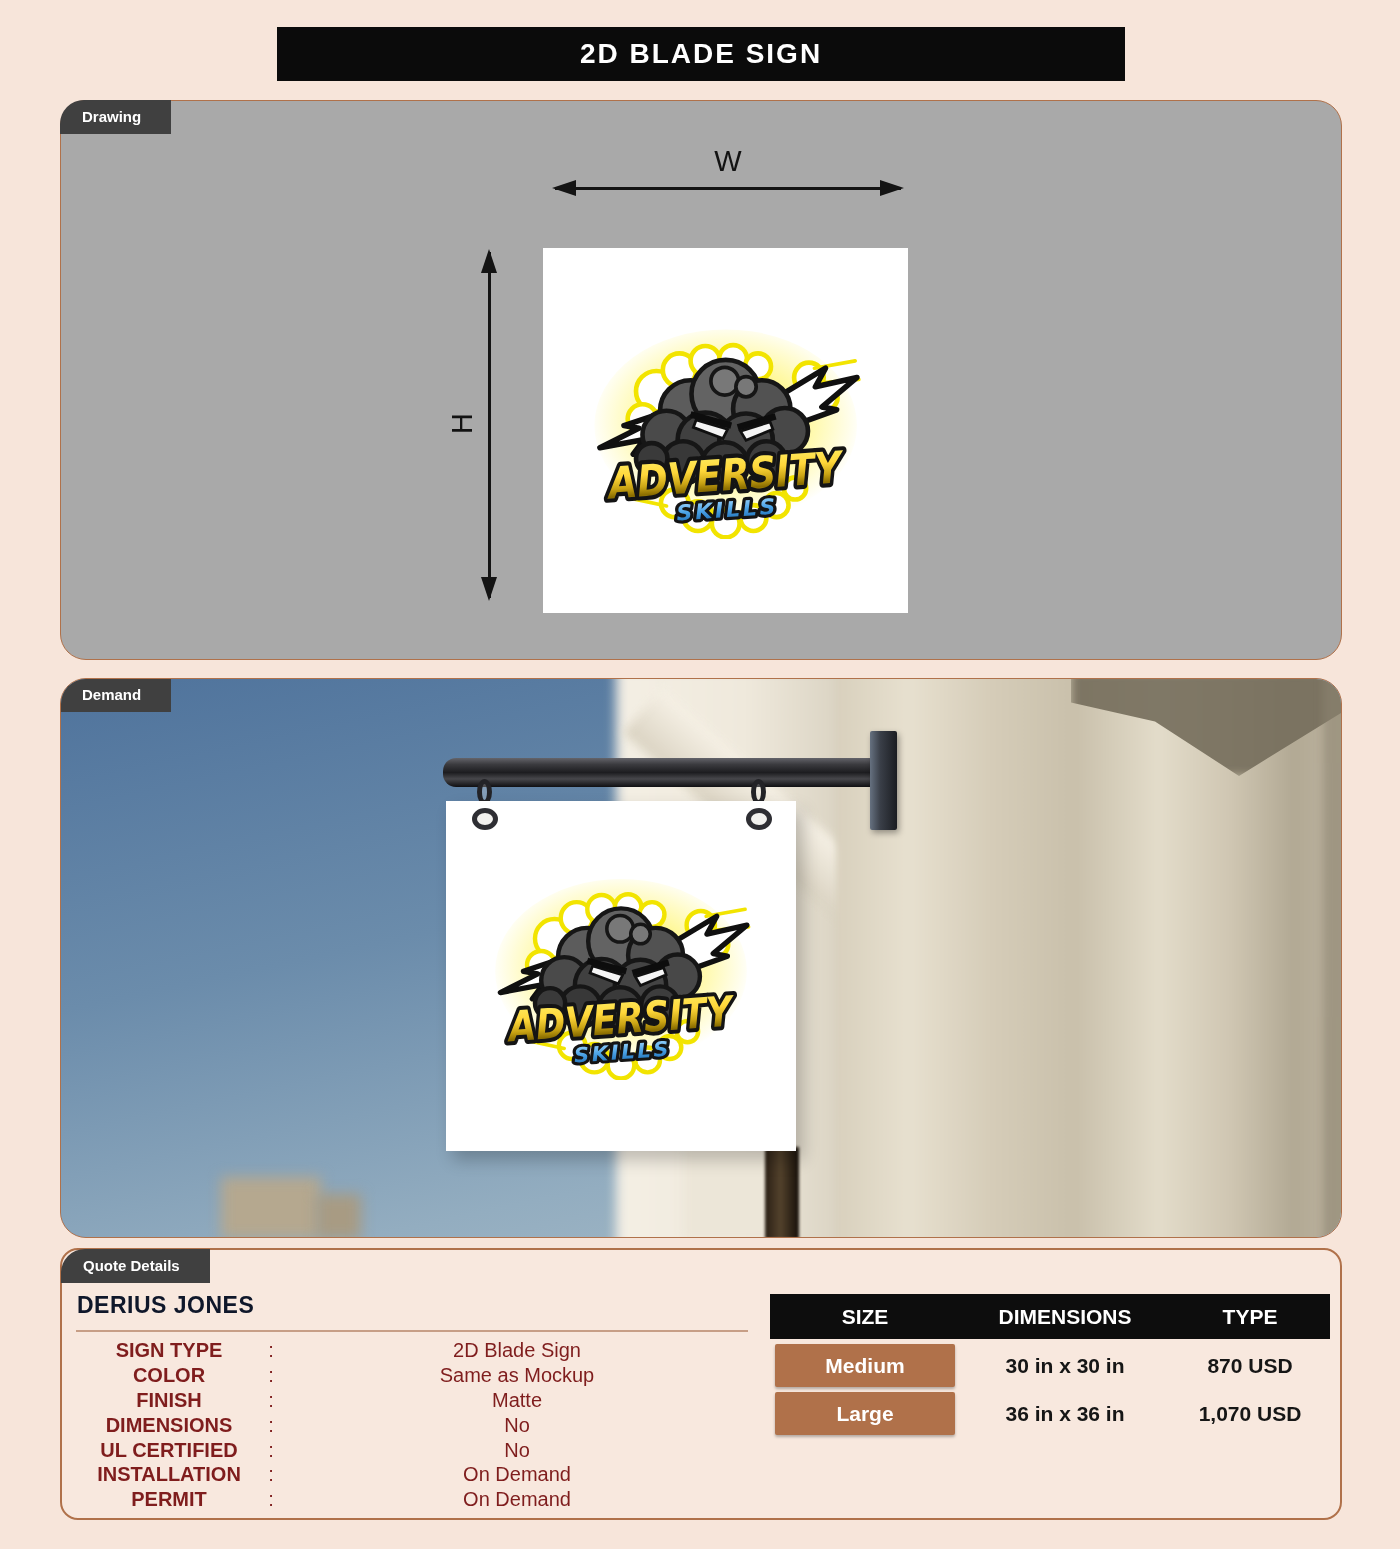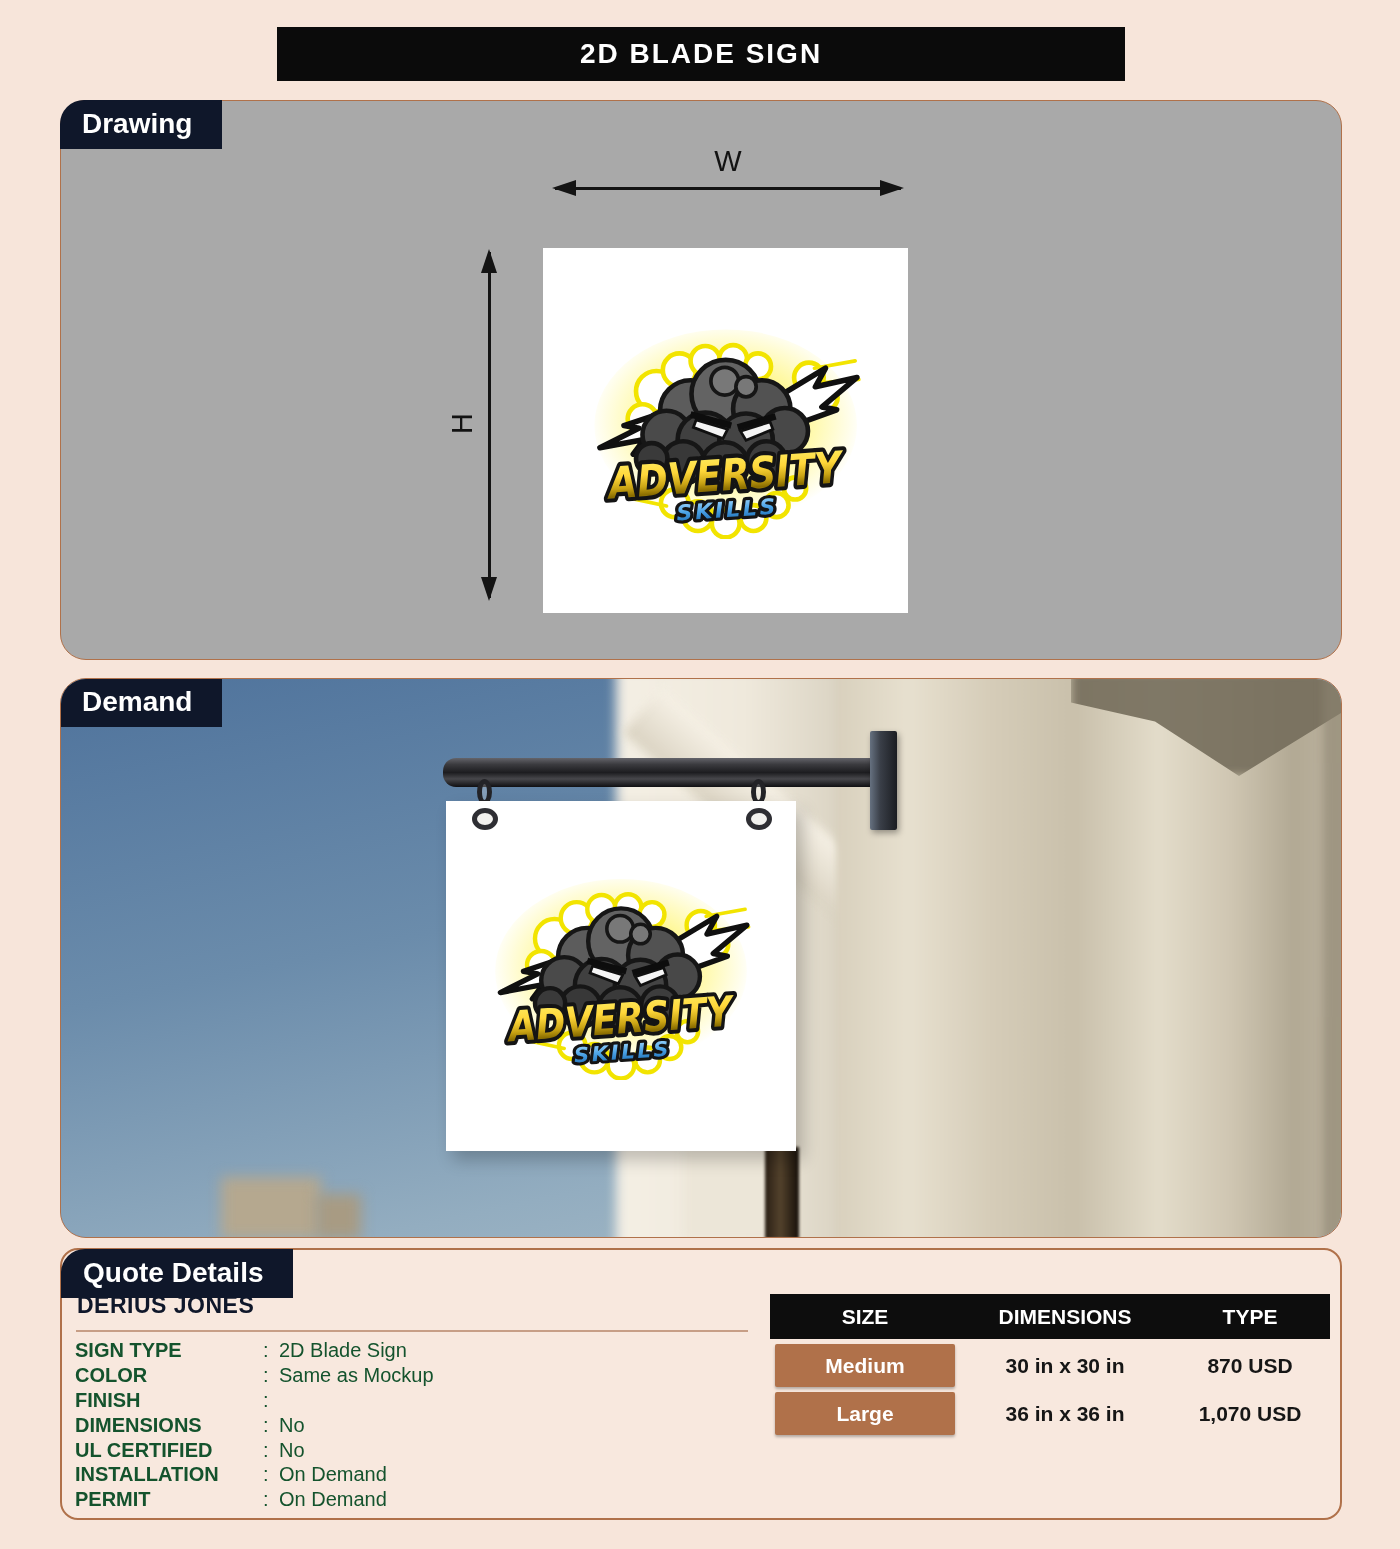--- a/index.html
+++ b/index.html
@@ -6,21 +6,21 @@
   body{font-family:"Liberation Sans",sans-serif;}
   #page{position:relative;width:1400px;height:1549px;background:#f7e5da;overflow:hidden;}
 
   
   .title-bar{position:absolute;left:277px;top:27px;width:848px;height:54px;background:#0b0b0b;
     color:#fff;display:flex;align-items:center;justify-content:center;
     font-size:28px;font-weight:bold;letter-spacing:2px;}
 
   
   .panel{position:absolute;left:60px;width:1282px;border:1px solid #b0714a;border-radius:26px;box-sizing:border-box;}
-  .tab{position:absolute;top:-1px;left:-1px;background:#0f172a;color:#fff;font-weight:bold;font-size:28px;
+  .tab{position:absolute;top:-1px;left:-1px;background:#404040;color:#fff;font-weight:bold;font-size:15px;
     padding:8px 30px 9px 22px;border-radius:24px 0 0 0;z-index:40;white-space:nowrap;}
 
   
   #drawing{top:100px;height:560px;background:#a9a9a9;}
   .w-label{position:absolute;left:592px;top:44px;width:150px;text-align:center;font-size:29px;color:#121212;}
   .h-label{position:absolute;left:366px;top:306px;width:70px;text-align:center;font-size:29px;color:#121212;
     transform:rotate(-90deg);}
   .arrow-h{position:absolute;left:491px;top:79px;width:352px;height:16px;}
   .arrow-h .shaft{position:absolute;left:3px;right:3px;top:6.5px;height:3px;background:#141414;}
   .arrow-h .head-l{position:absolute;left:0;top:0;width:0;height:0;
@@ -69,21 +69,21 @@
   .m-sign{position:absolute;left:385px;top:122px;width:350px;height:350px;background:#ffffff;
     box-shadow:7px 9px 16px rgba(0,0,0,.22);z-index:20;}
 
   
   #quote{top:1248px;height:272px;background:#f8e8de;border-width:2px;border-radius:18px;}
   .customer-name{position:absolute;left:15px;top:42px;width:672px;text-align:left;
     font-size:23px;font-weight:bold;color:#0f172a;letter-spacing:.5px;}
   .name-divider{position:absolute;left:14px;top:80px;width:672px;height:2px;background:#c79e86;}
   .specs{position:absolute;left:13px;top:88px;width:680px;}
   .spec-row{display:grid;grid-template-columns:188px 16px auto;height:24.9px;align-items:center;
-    font-size:20px;color:#14532d;}
+    font-size:20px;color:#7f1d1d;text-align:center;}
   .spec-label{font-weight:bold;}
   .pricing{position:absolute;left:708px;top:44px;width:560px;}
   .pt-header{display:grid;grid-template-columns:190px 210px 160px;height:45px;background:#0d0d0d;
     color:#fff;font-weight:bold;font-size:21px;align-items:center;text-align:center;}
   .pt-row{display:grid;grid-template-columns:190px 210px 160px;height:43px;margin-top:5px;
     align-items:center;text-align:center;font-size:21px;font-weight:bold;color:#161616;}
   .pt-row:first-of-type{margin-top:8px;}
   .size-btn{width:180px;height:43px;justify-self:center;background:#b0714a;color:#fff;
     display:flex;align-items:center;justify-content:center;font-size:21px;font-weight:bold;
     border:none;border-radius:2px;box-shadow:0 2px 3px rgba(0,0,0,.28);cursor:pointer;
@@ -289,20 +289,21 @@
         <span class="spec-value">2D Blade Sign</span>
       </div>
       <div class="spec-row">
         <span class="spec-label">COLOR</span>
         <span class="spec-colon">:</span>
         <span class="spec-value">Same as Mockup</span>
       </div>
       <div class="spec-row">
         <span class="spec-label">FINISH</span>
         <span class="spec-colon">:</span>
+        <span class="spec-value">Matte</span>
       </div>
       <div class="spec-row">
         <span class="spec-label">DIMENSIONS</span>
         <span class="spec-colon">:</span>
         <span class="spec-value">No</span>
       </div>
       <div class="spec-row">
         <span class="spec-label">UL CERTIFIED</span>
         <span class="spec-colon">:</span>
         <span class="spec-value">No</span>

